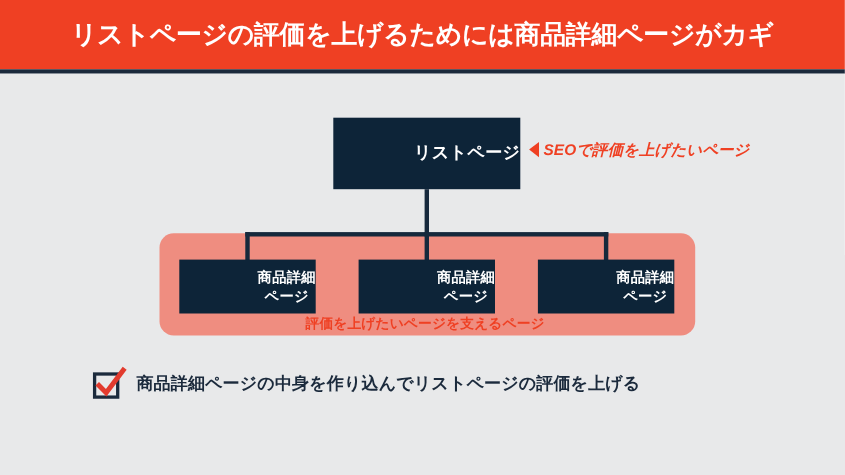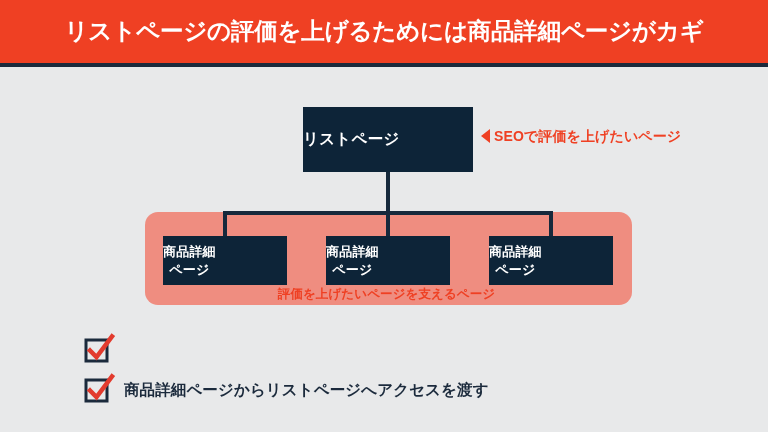--- a/index.html
+++ b/index.html
@@ -62,21 +62,21 @@
     background: #e8e9ea;
   }
 
   
   .node {
     position: absolute;
     background: #0d2438;
     color: #ffffff;
     display: flex;
     align-items: center;
-    justify-content: flex-start;
+    justify-content: flex-end;
     text-align: center;
     font-weight: bold;
     box-sizing: border-box;
     z-index: 4;
   }
   .node-root {
     left: 303px;
     top: 107px;
     width: 170px;
     height: 65px;
@@ -134,20 +134,21 @@
 
   
   .callout {
     position: absolute;
     left: 481px;
     top: 129px;
     display: flex;
     align-items: center;
     gap: 4px;
     z-index: 5;
+    font-style: italic;
   }
   .callout-arrow {
     width: 0;
     height: 0;
     border-top: 7px solid transparent;
     border-bottom: 7px solid transparent;
     border-right: 9px solid #ef4023;
   }
   .callout-text {
     color: #ef4023;
@@ -245,25 +246,17 @@
   <div class="group-caption">評価を上げたいページを支えるページ</div>
 
   <div class="checklist">
     <div class="check-row">
       <span class="check-icon">
         <svg viewBox="0 0 31 31" xmlns="http://www.w3.org/2000/svg">
           <rect x="2" y="7" width="21" height="21" fill="none" stroke="#1b2a3c" stroke-width="3"></rect>
           <path d="M6 17.5 L12.5 24 L28 3.5" fill="none" stroke="#e23b2e" stroke-width="4.5" stroke-linecap="square" stroke-linejoin="miter"></path>
         </svg>
       </span>
+      <span class="check-label">商品詳細ページの中身を作り込んでリストページの評価を上げる</span>
     </div>
-    <div class="check-row">
-      <span class="check-icon">
-        <svg viewBox="0 0 31 31" xmlns="http://www.w3.org/2000/svg">
-          <rect x="2" y="7" width="21" height="21" fill="none" stroke="#1b2a3c" stroke-width="3"></rect>
-          <path d="M6 17.5 L12.5 24 L28 3.5" fill="none" stroke="#e23b2e" stroke-width="4.5" stroke-linecap="square" stroke-linejoin="miter"></path>
-        </svg>
-      </span>
-      <span class="check-label">商品詳細ページからリストページへアクセスを渡す</span>
-    </div>
   </div>
 
 </div>
 
 </body></html>

